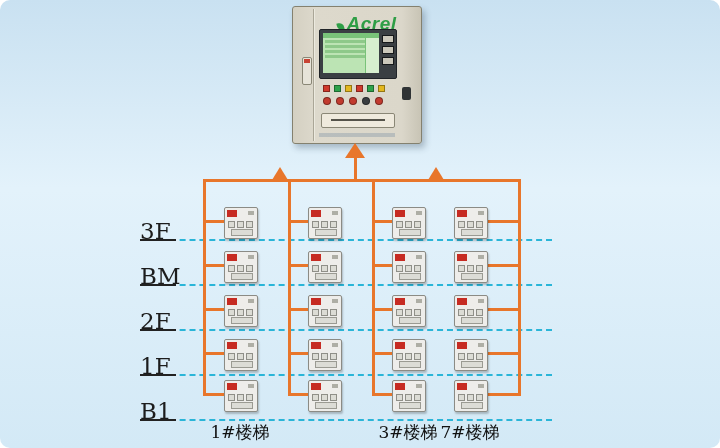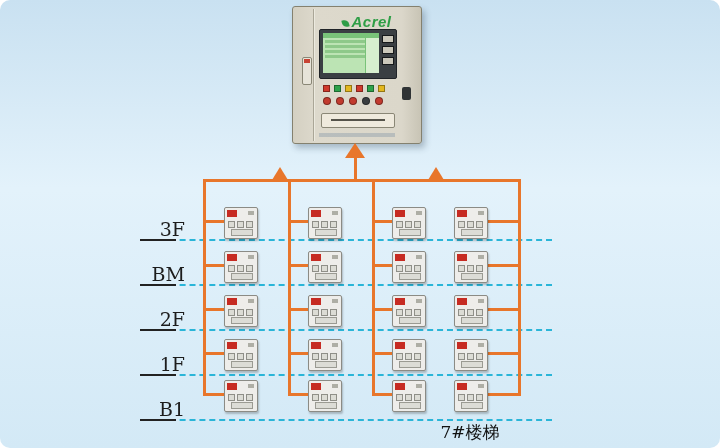--- a/index.html
+++ b/index.html
@@ -10,21 +10,21 @@
   }
   
   .cabinet{
     position:absolute;left:292px;top:6px;width:128px;height:136px;
     background:linear-gradient(90deg,#d4d0c2 0%,#ddd9cc 18%,#dbd7ca 85%,#c8c4b5 100%);
     border:1px solid #84816f;border-radius:3px;
     box-shadow:3px 4px 6px rgba(40,60,80,.30);
   }
   .door-seam{position:absolute;left:20px;top:2px;bottom:2px;width:1px;background:#aaa697;box-shadow:1px 0 0 #eceadf;}
   .logo{position:absolute;left:20px;right:0;top:6px;text-align:center;color:#2e9e46;
-    font-family:"Liberation Sans",sans-serif;font-weight:bold;font-style:italic;font-size:15px;letter-spacing:.5px;}
+    font-family:"Liberation Sans",sans-serif;font-weight:bold;font-style:italic;font-size:19px;letter-spacing:.5px;}
   .leaf{display:inline-block;width:7px;height:7px;background:#2e9e46;border-radius:0 70% 0 70%;margin-right:2px;transform:rotate(-12deg);}
   .bezel{position:absolute;left:26px;top:22px;width:76px;height:48px;background:#3a3f43;border:1px solid #1f2327;border-radius:2px;}
   .screen{position:absolute;left:3px;top:3px;width:56px;height:40px;background:#bce4b4;overflow:hidden;}
   .scr-head{height:5px;background:#79c379;}
   .scr-row{height:3px;margin:2px 3px 0 2px;background:#8ec98a;}
   .scr-side{position:absolute;right:0;top:5px;bottom:0;width:13px;background:#d7efcf;border-left:1px solid #79c379;}
   .keys{position:absolute;right:2px;top:5px;width:12px;}
   .keys i{display:block;width:10px;height:6px;background:#cbc8bb;border:1px solid #15181a;margin-bottom:3px;}
   .tube{position:absolute;left:9px;top:50px;width:8px;height:26px;background:#e7e4d9;border:1px solid #8a8776;border-radius:2px;}
   .tube:before{content:"";position:absolute;left:1px;right:1px;top:1px;height:4px;background:#c84434;}
@@ -47,21 +47,21 @@
   .vbus{top:179px;width:3px;height:217px;}
   .v1{left:203px}.v2{left:288px}.v3{left:372px}.v4{left:518px}
   .stub{height:3px;}
   .arrow{position:absolute;width:0;height:0;border-left:8px solid transparent;border-right:8px solid transparent;border-bottom:13px solid #e8762b;z-index:2;}
   .arrow.main{left:345px;top:143px;border-left-width:10px;border-right-width:10px;border-bottom-width:15px;}
   .arrow.a1{left:272px;top:167px;}
   .arrow.a2{left:428px;top:167px;}
   
   .dash{position:absolute;left:140px;width:412px;height:0;border-top:2px dashed #2ab5d8;z-index:1;}
   .d1{top:239px}.d2{top:284px}.d3{top:329px}.d4{top:374px}.d5{top:419px}
-  .floor{position:absolute;left:149px;width:36px;text-align:right;font-size:19px;color:#1c1c1c;z-index:3;}
+  .floor{position:absolute;left:140px;width:36px;text-align:left;font-size:23px;color:#1c1c1c;z-index:3;}
   .f1{top:218px}.f2{top:263px}.f3{top:308px}.f4{top:353px}.f5{top:398px}
   .floor-line{position:absolute;left:140px;width:36px;height:2px;background:#222;z-index:2;}
   .u1{top:239px}.u2{top:284px}.u3{top:329px}.u4{top:374px}.u5{top:419px}
   
   .device{position:absolute;width:32px;height:30px;background:#eeedea;border:1px solid #8b8b85;border-radius:2px;
     box-shadow:1px 2px 2px rgba(0,0,0,.22);z-index:3;}
   .d-red{position:absolute;left:2px;top:2px;width:10px;height:7px;background:#c62b22;}
   .d-tag{position:absolute;right:3px;top:3px;width:6px;height:4px;background:#aeaea5;}
   .d-btns{position:absolute;left:3px;top:13px;display:flex;gap:2px;}
   .d-btns i{width:5px;height:5px;background:#dcdcd5;border:1px solid #8f8f88;display:block;}
@@ -359,15 +359,17 @@
         <span class="d-btns">
           <i></i>
           <i></i>
           <i></i>
         </span>
         <span class="d-base"></span>
       </div>
       <div class="bus stub" style="top: 393px; left: 486px; width: 35px;"></div>
     </div>
 
+  <div class="stair s1">1#楼梯</div>
+  <div class="stair s3">3#楼梯</div>
   <div class="stair s4">7#楼梯</div>
 
 </div>
 
 </body></html>

